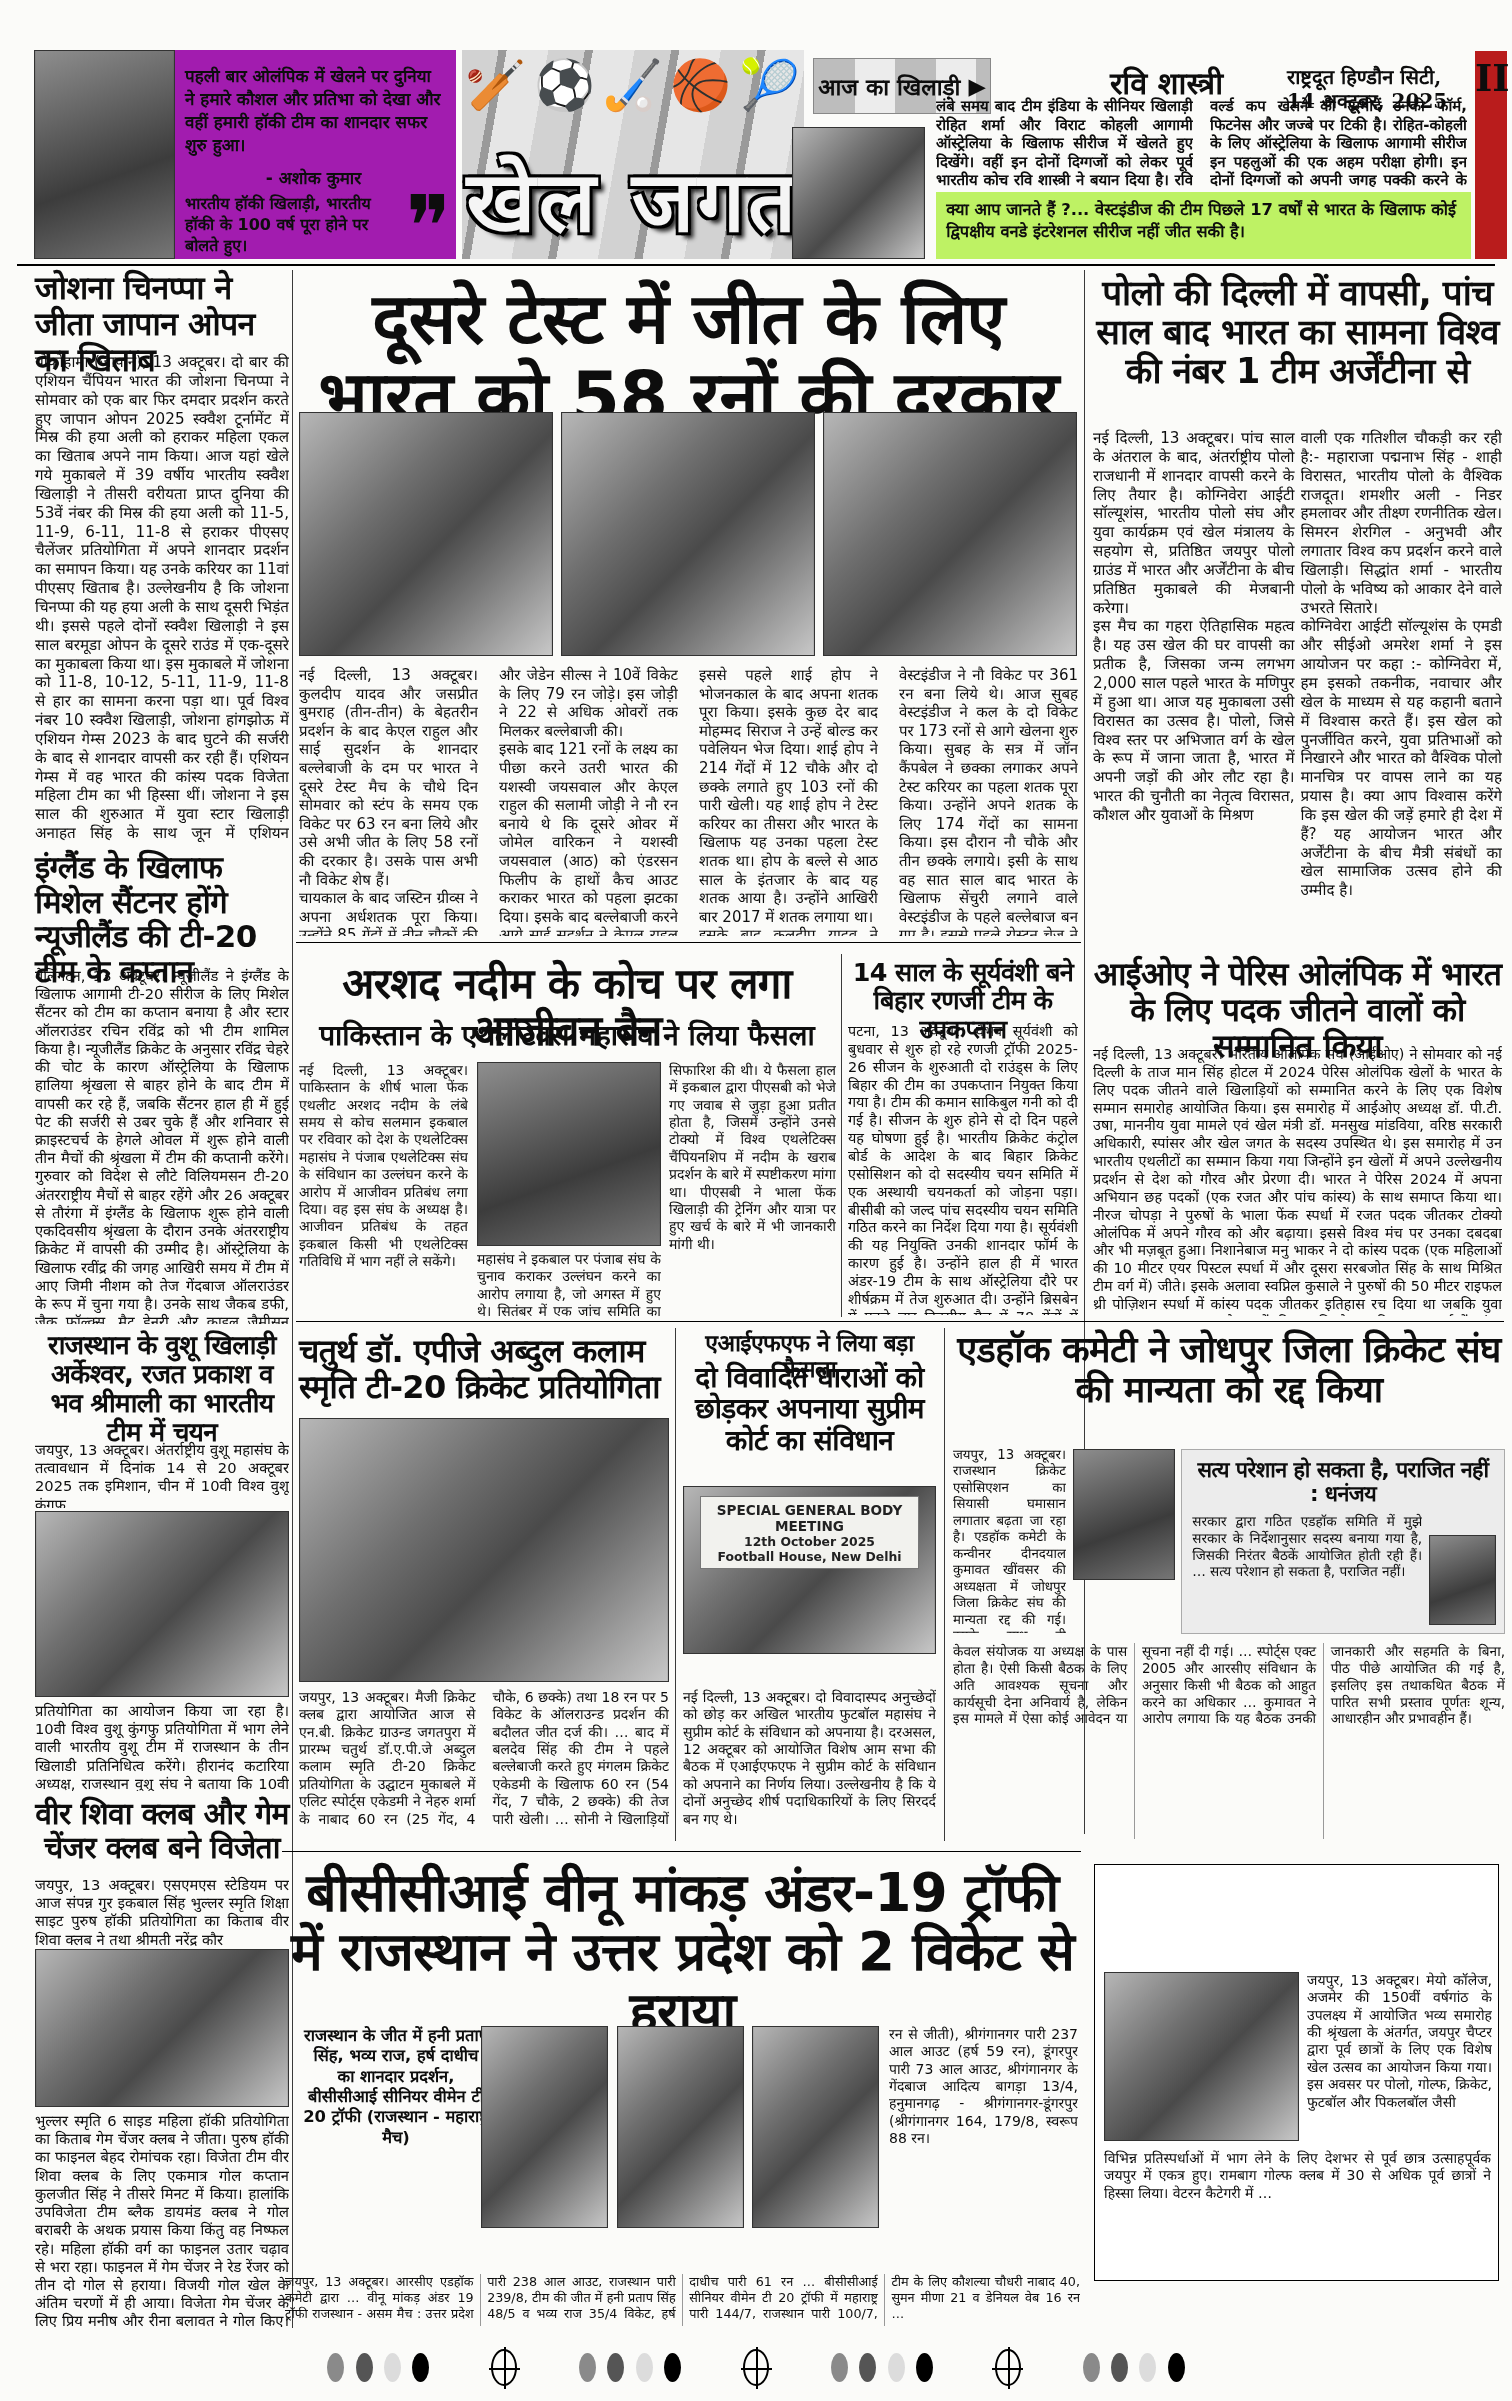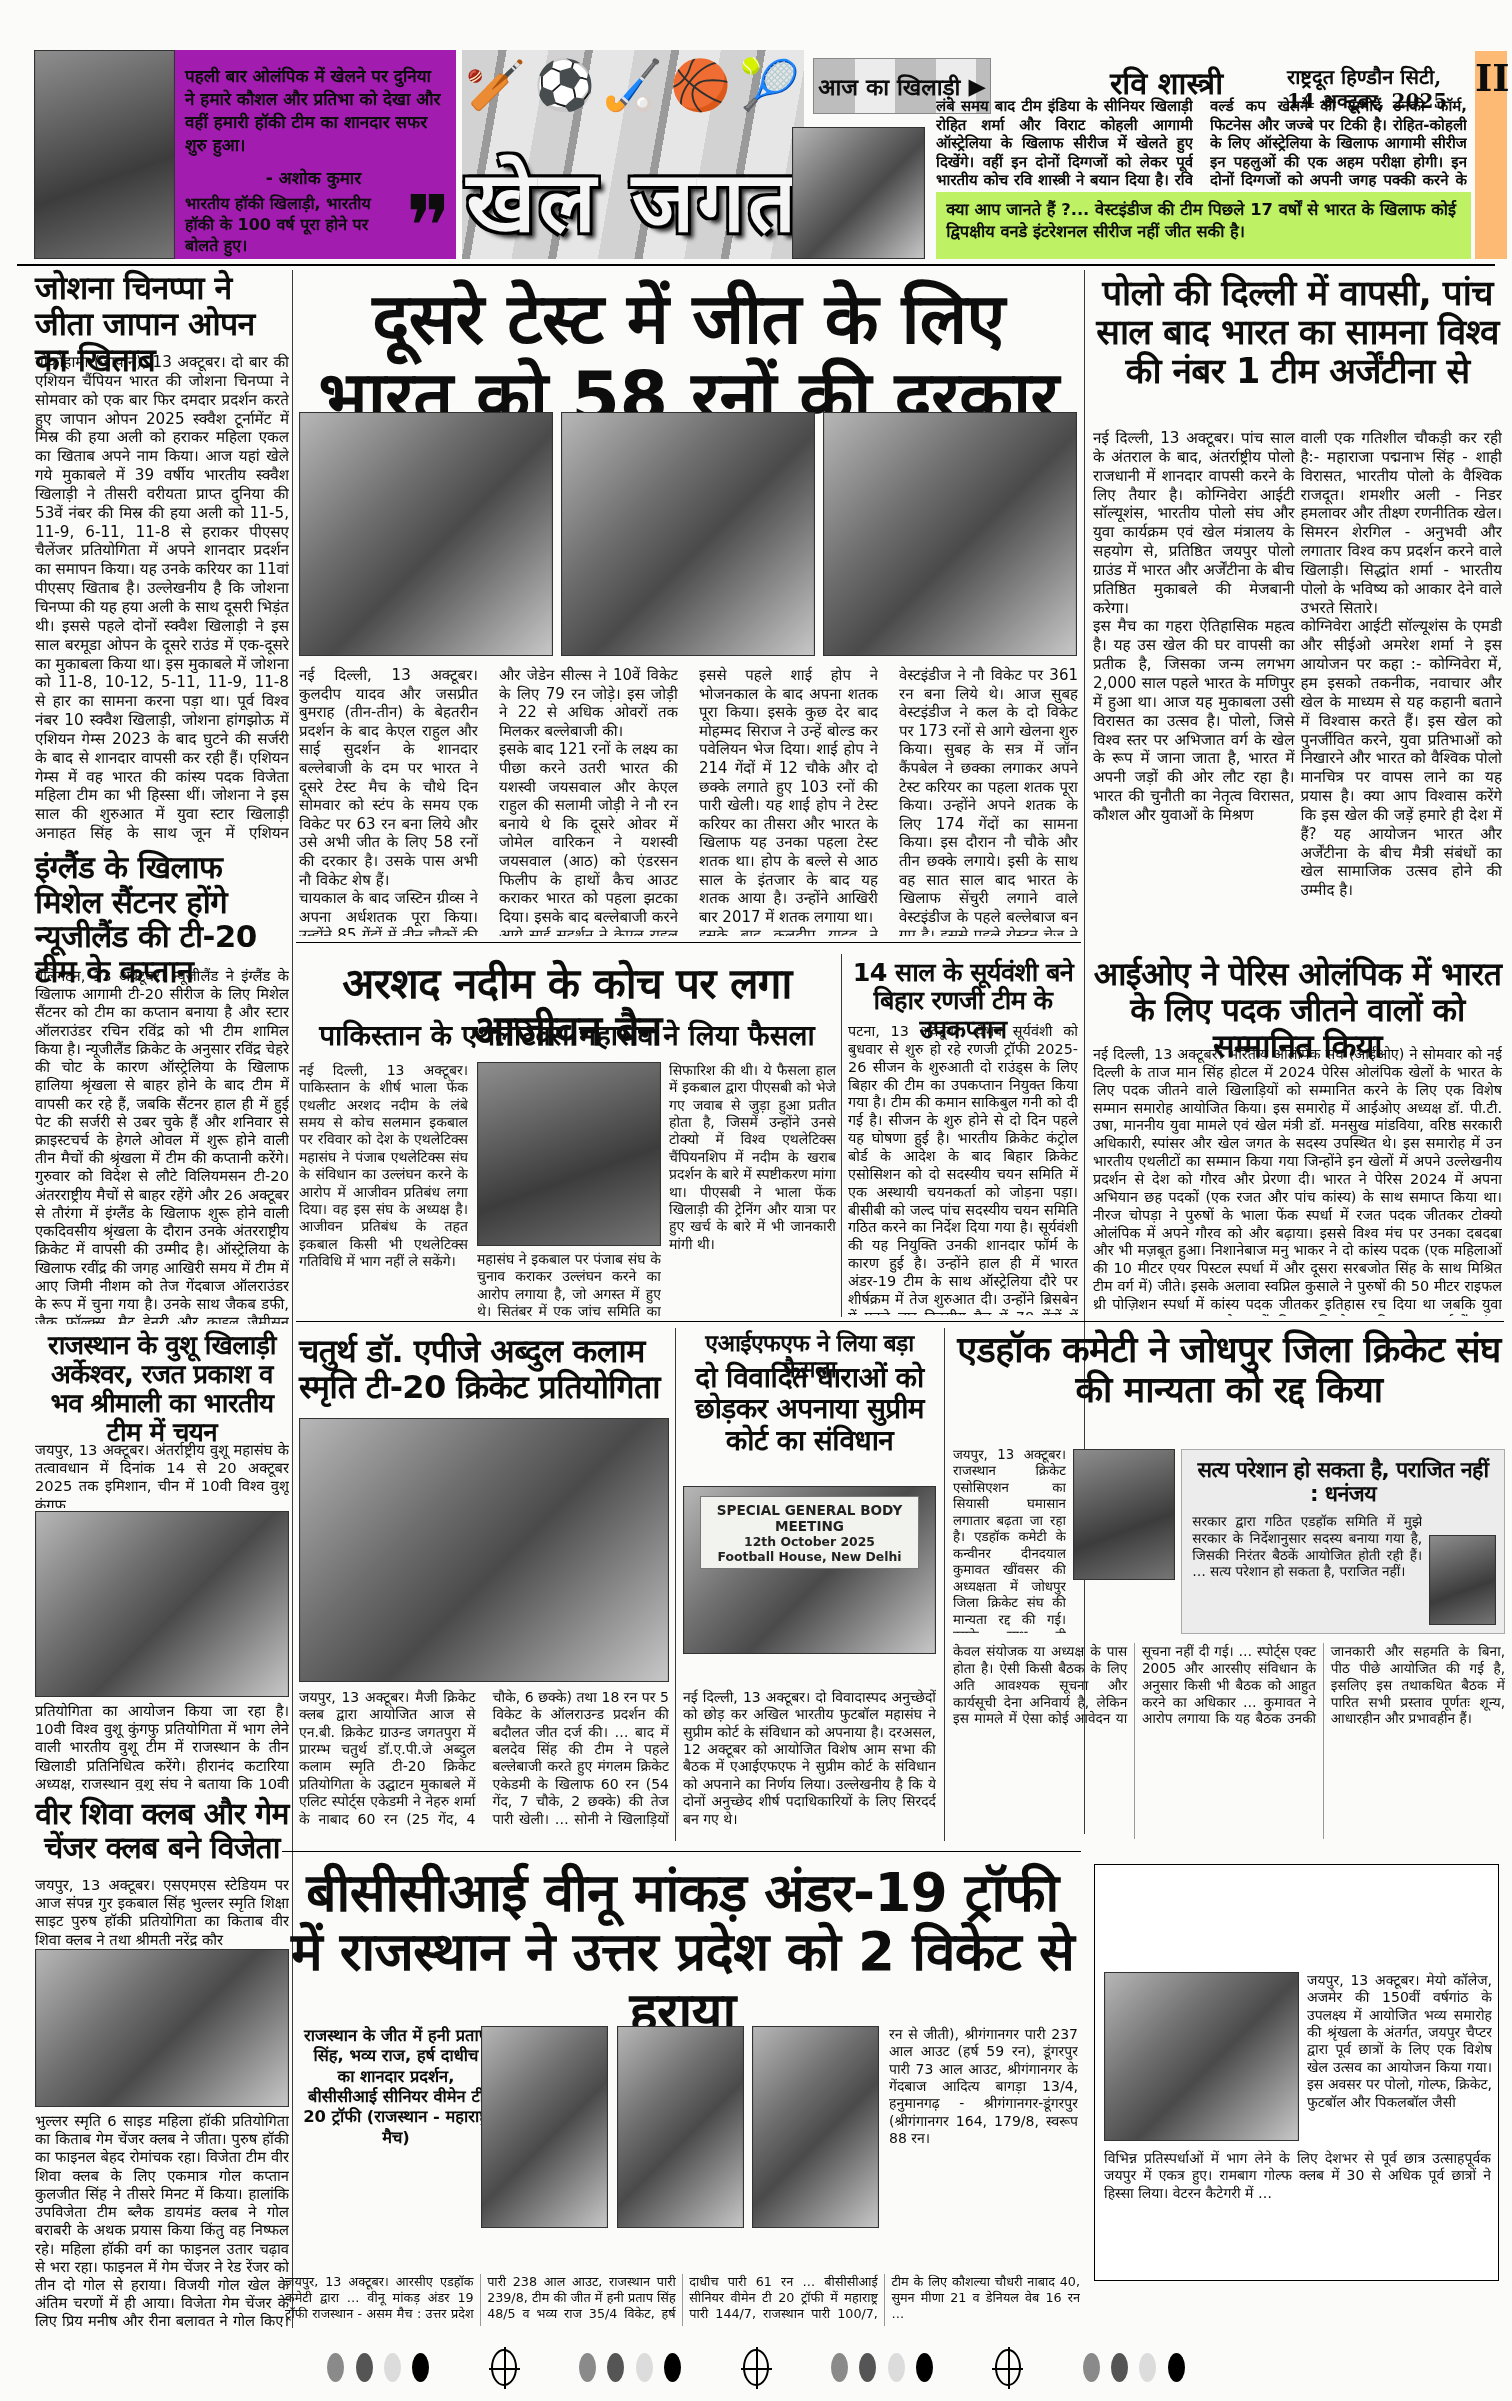--- a/index.html
+++ b/index.html
@@ -60,21 +60,21 @@
   </div>
   <div class="abs ctr masthead-title" style="left:0;bottom:3.4px;width:100%;font-size:84px">खेल जगत</div>
 </div>
 
 <div class="abs badge" style="left:813px;top:58px;width:178px;height:56px;font-size:22.6px">
   <span>आज का खिलाड़ी</span>
   <span>▶</span>
 </div>
 <div class="abs ctr serif" style="left:1045px;top:61px;width:243px;font-size:30.5px;font-weight:700">रवि शास्त्री</div>
 <div class="abs serif" style="left:1287px;top:65px;width:186px;font-size:20px;font-weight:700;line-height:1.2">राष्ट्रदूत हिण्डौन सिटी, 14 अक्टूबर, 2025</div>
-<div class="abs ctr serif" style="left:1475px;top:51px;width:32px;height:208px;background:#fdba74;font-size:37px;font-weight:700;padding-top:4.5px">II</div>
+<div class="abs ctr serif" style="left:1475px;top:51px;width:32px;height:208px;background:#b91c1c;font-size:37px;font-weight:700;padding-top:4.5px">II</div>
 
 <div class="photo" style="left:792px;top:127px;width:133px;height:132px"></div>
 <div class="abs" style="left:936px;top:97px;width:534px;height:90px;overflow:hidden">
   <div style="display:flex;gap:17px">
     <div class="body-text" style="width:257px;height:90px;font-weight:600">लंबे समय बाद टीम इंडिया के सीनियर खिलाड़ी रोहित शर्मा और विराट कोहली आगामी ऑस्ट्रेलिया के खिलाफ सीरीज में खेलते हुए दिखेंगे। वहीं इन दोनों दिग्गजों को लेकर पूर्व भारतीय कोच रवि शास्त्री ने बयान दिया है। रवि शास्त्री का मानना है कि विराट कोहली और रोहित शर्मा की 2027</div>
     <div class="body-text" style="width:257px;height:90px;font-weight:600">वर्ल्ड कप खेलने की उम्मीदें उनकी फॉर्म, फिटनेस और जज्बे पर टिकी है। रोहित-कोहली के लिए ऑस्ट्रेलिया के खिलाफ आगामी सीरीज इन पहलुओं की एक अहम परीक्षा होगी। इन दोनों दिग्गजों को अपनी जगह पक्की करने के लिए ऑस्ट्रेलिया के खिलाफ मजबूत प्रदर्शन करना होगा।</div>
   </div>
 </div>
 <div class="abs graybox" style="left:936px;top:192px;width:535px;height:67px;padding:6.8px 10.2px;font-size:16.4px;font-weight:700;line-height:1.35;overflow:hidden">क्या आप जानते हैं ?... वेस्टइंडीज की टीम पिछले 17 वर्षों से भारत के खिलाफ कोई द्विपक्षीय वनडे इंटरेशनल सीरीज नहीं जीत सकी है।</div>
 

